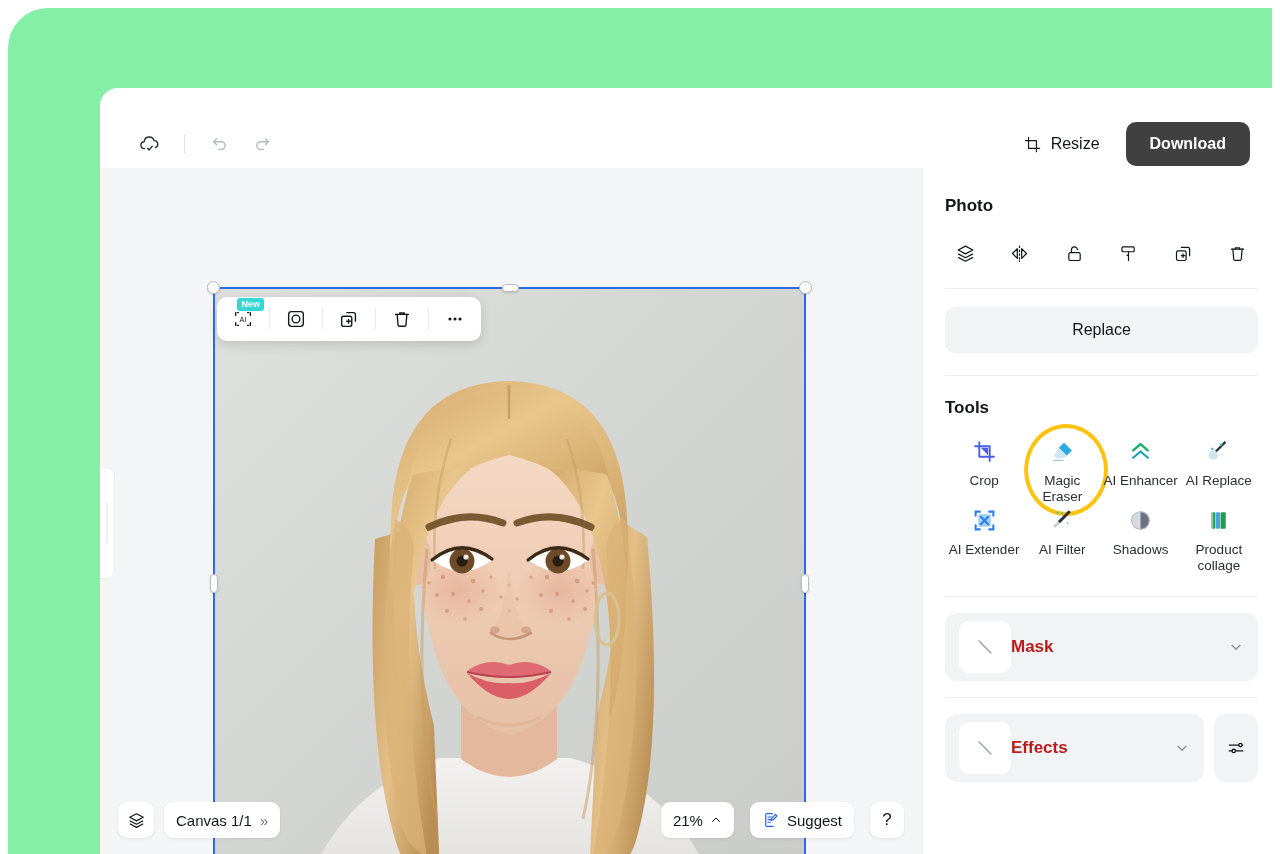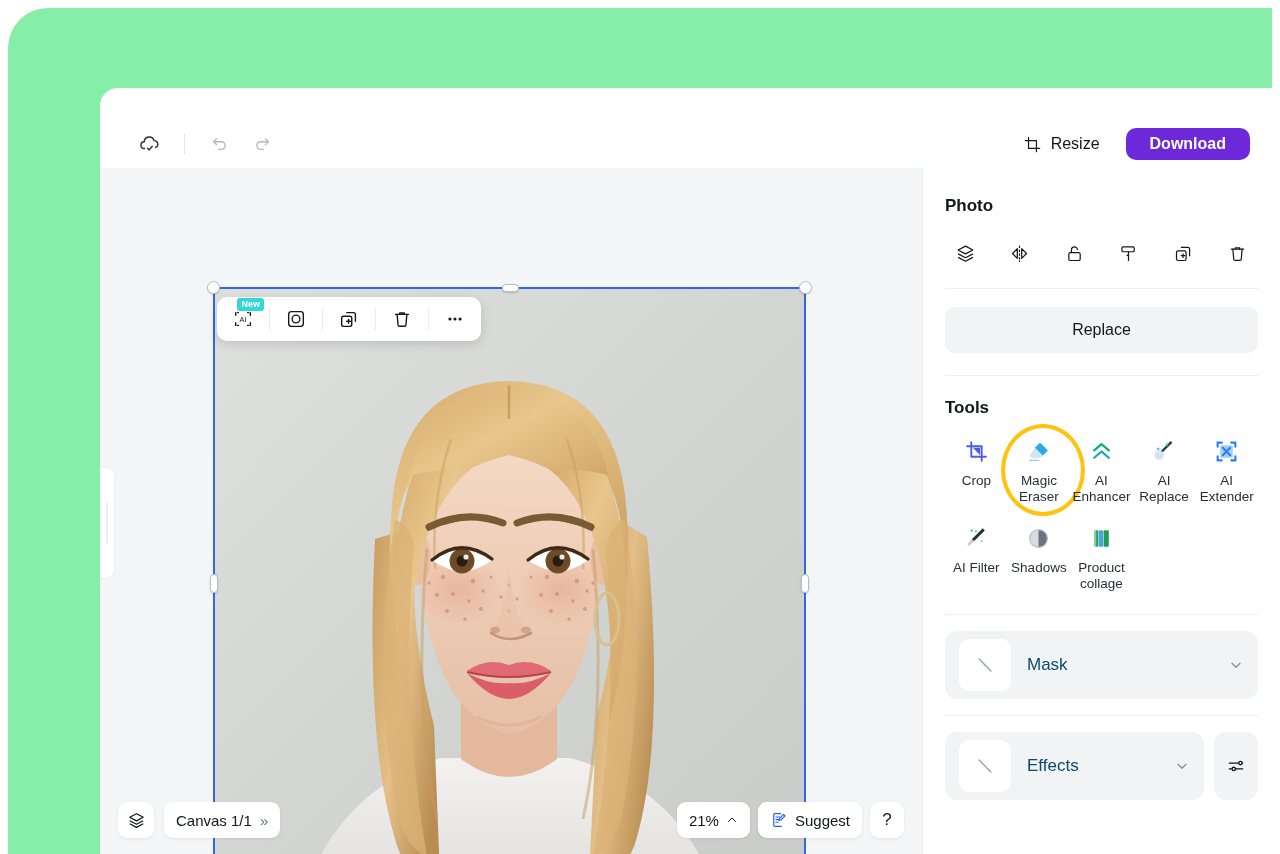--- a/index.html
+++ b/index.html
@@ -61,23 +61,23 @@
   #topbar-right {
     margin-left: auto; display: flex; align-items: center;
     gap: 22px; padding-right: 30px;
   }
   #resize-btn {
     display: flex; align-items: center; gap: 9px;
     font-size: 16px; color: #14161c; cursor: pointer;
     padding: 6px 4px; border-radius: 8px;
   }
   #download-btn {
-    background: #6d28d9; color: #ffffff;
+    background: #404040; color: #ffffff;
     font-size: 16px; font-weight: bold;
-    padding: 0 24px; height: 32px;
+    padding: 0 24px; height: 44px;
     display: flex; align-items: center; justify-content: center;
     border-radius: 10px; cursor: pointer;
     border: none;
     font-family: "Liberation Sans", sans-serif;
   }
 
   
   #canvas-area {
     position: absolute; left: 0; top: 80px;
     width: 822px; height: 686px;
@@ -166,21 +166,21 @@
     border-radius: 9px;
     height: 36px;
     display: flex; align-items: center;
     box-shadow: 0 1px 3px rgba(0,0,0,0.08);
     cursor: pointer;
     font-size: 15px; color: #14161c;
   }
   #layers-pill { width: 36px; justify-content: center; margin-right: 10px; }
   #canvas-pill { padding: 0 12px; gap: 8px; }
   #canvas-chevrons { color: #6c7280; font-size: 15px; }
-  #bottom-right-group { margin-left: auto; display: flex; align-items: center; gap: 8px; }
+  #bottom-right-group { margin-left: auto; display: flex; align-items: center; gap: 16px; }
   #zoom-pill { padding: 0 12px; gap: 7px; }
   #suggest-pill { padding: 0 12px; gap: 7px; }
   #help-pill { width: 34px; justify-content: center; font-size: 17px; }
 
   
   #right-panel {
     position: absolute; right: 0; top: 80px;
     width: 358px; height: 686px;
     background: #ffffff;
     border-left: 1px solid #edeef1;
@@ -215,22 +215,21 @@
     font-family: "Liberation Sans", sans-serif;
     text-align: center;
   }
   #tools-divider { margin-top: 22px; border-top: 1px solid #edeef1; }
   #tools-title {
     font-size: 17px; font-weight: bold; color: #14161c;
     margin-top: 22px;
   }
   #tools-grid {
     display: grid;
-    grid-template-columns: repeat(5, 1fr);
-    row-gap: 18px;
+    grid-template-columns: repeat(4, 1fr);
     margin-top: 18px;
   }
   .tool {
     display: flex; flex-direction: column; align-items: center;
     cursor: pointer; position: relative;
   }
   .tool-ico { height: 30px; display: flex; align-items: center; justify-content: center; }
   .tool-label {
     margin-top: 7px;
     font-size: 13.5px; color: #2b2e36; text-align: center;
@@ -262,22 +261,21 @@
     padding: 0 14px;
     cursor: pointer;
   }
   .acc-thumb {
     width: 52px; height: 52px;
     background: #ffffff;
     border-radius: 10px;
     display: flex; align-items: center; justify-content: center;
   }
   .acc-label {
-    margin-left: 16px;
-    font-size: 17px; font-weight: normal; color: #0c4a6e;
+    font-size: 17px; font-weight: bold; color: #b91c1c;
   }
   .acc-chevron { margin-left: auto; color: #8b9097; }
   #effects-settings {
     width: 44px; height: 68px;
     background: #f2f3f5;
     border-radius: 12px;
     display: flex; align-items: center; justify-content: center;
     cursor: pointer;
   }
   #mask-divider { margin-top: 16px; border-top: 1px solid #edeef1; }

